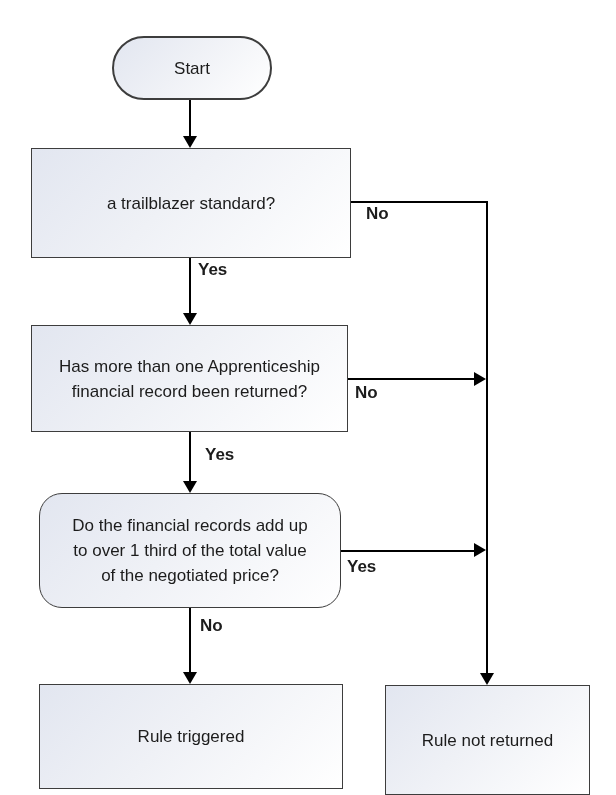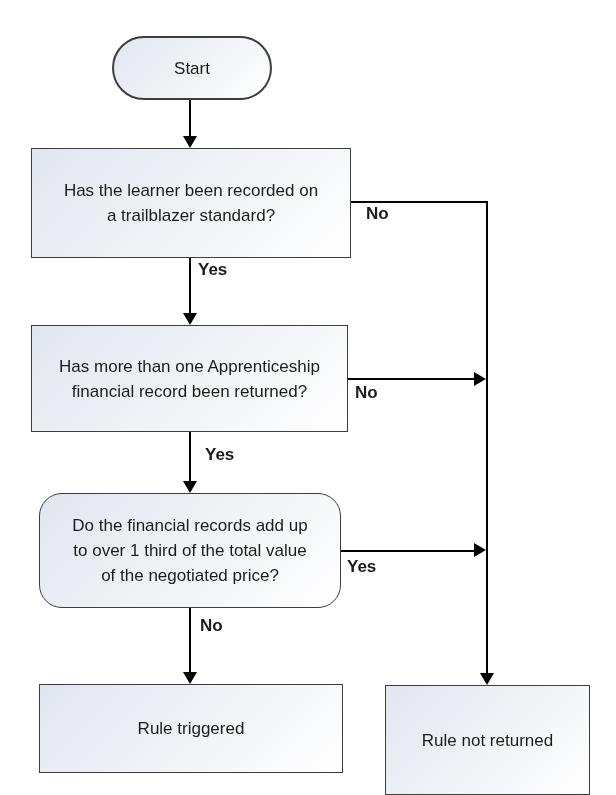--- a/index.html
+++ b/index.html
@@ -32,21 +32,21 @@
     text-align: center;
   }
   .node .tline { display: block; white-space: nowrap; }
   #node-start {
     left: 112px; top: 16px; width: 160px; height: 64px;
     border-radius: 32px; border-width: 2px;
   }
   #node-q1  { left: 31px;  top: 128px; width: 320px; height: 110px; }
   #node-q2  { left: 31px;  top: 305px; width: 317px; height: 107px; }
   #node-q3  { left: 39px;  top: 473px; width: 302px; height: 115px; border-radius: 23px; }
-  #node-rt  { left: 39px;  top: 664px; width: 304px; height: 89px; text-align: right; }
+  #node-rt  { left: 39px;  top: 664px; width: 304px; height: 105px; text-align: right; }
   #node-rnt { left: 385px; top: 665px; width: 205px; height: 110px; }
 
   
   .vline { position: absolute; width: 2px;  background: #000000; }
   .hline { position: absolute; height: 2px; background: #000000; }
   .arrow-down {
     position: absolute; width: 0; height: 0;
     border-left: 7px solid transparent;
     border-right: 7px solid transparent;
     border-top: 12px solid #000000;
@@ -114,21 +114,20 @@
   <div class="arrow-right" id="edge-f-head"></div>
 
   <div class="hline" id="edge-g-line"></div>
   <div class="arrow-right" id="edge-g-head"></div>
 
   <div class="node" id="node-start">
     <span class="tline">Start</span>
   </div>
 
   <div class="node" id="node-q1">
-    <span class="tline">Has the learner been recorded on</span>
     <span class="tline">a trailblazer standard?</span>
   </div>
 
   <div class="node" id="node-q2">
     <span class="tline">Has more than one Apprenticeship</span>
     <span class="tline">financial record been returned?</span>
   </div>
 
   <div class="node" id="node-q3">
     <span class="tline">Do the financial records add up</span>

